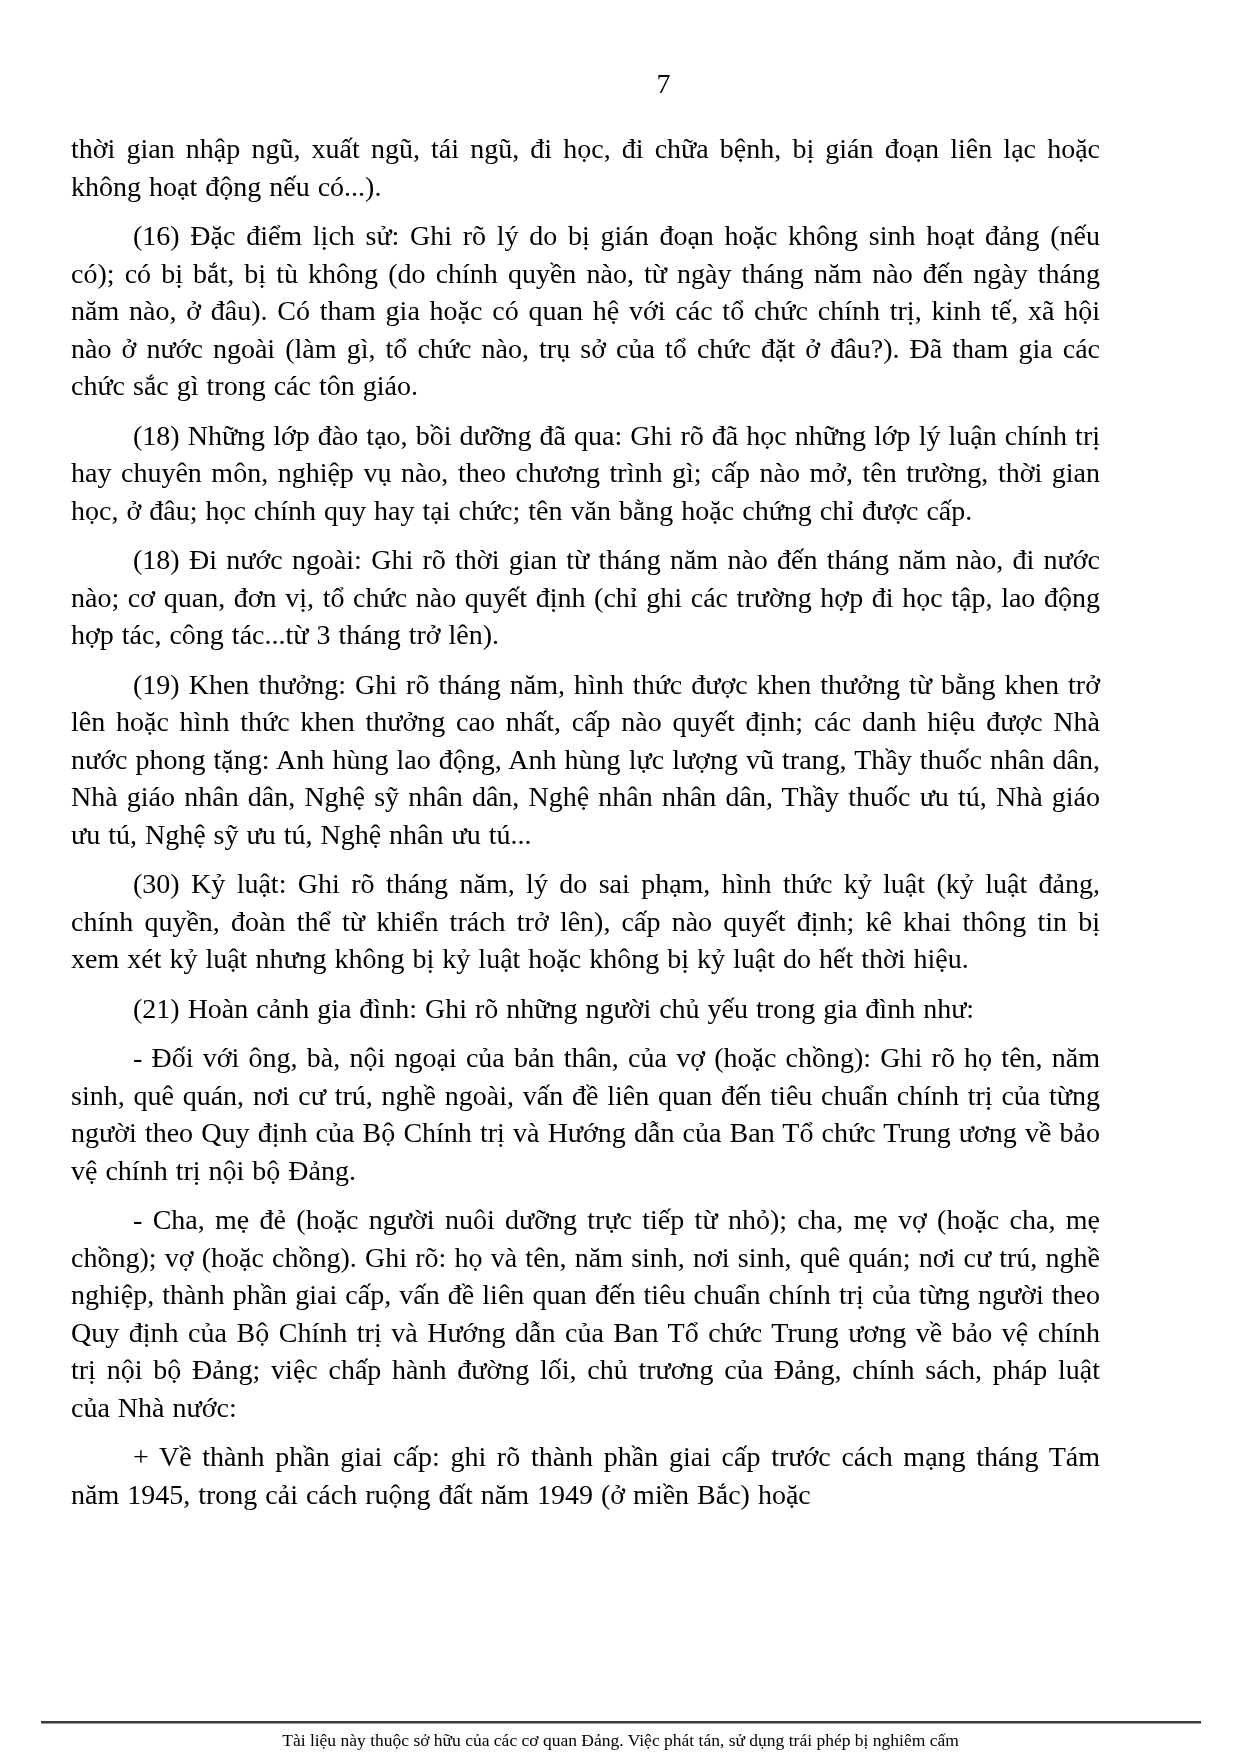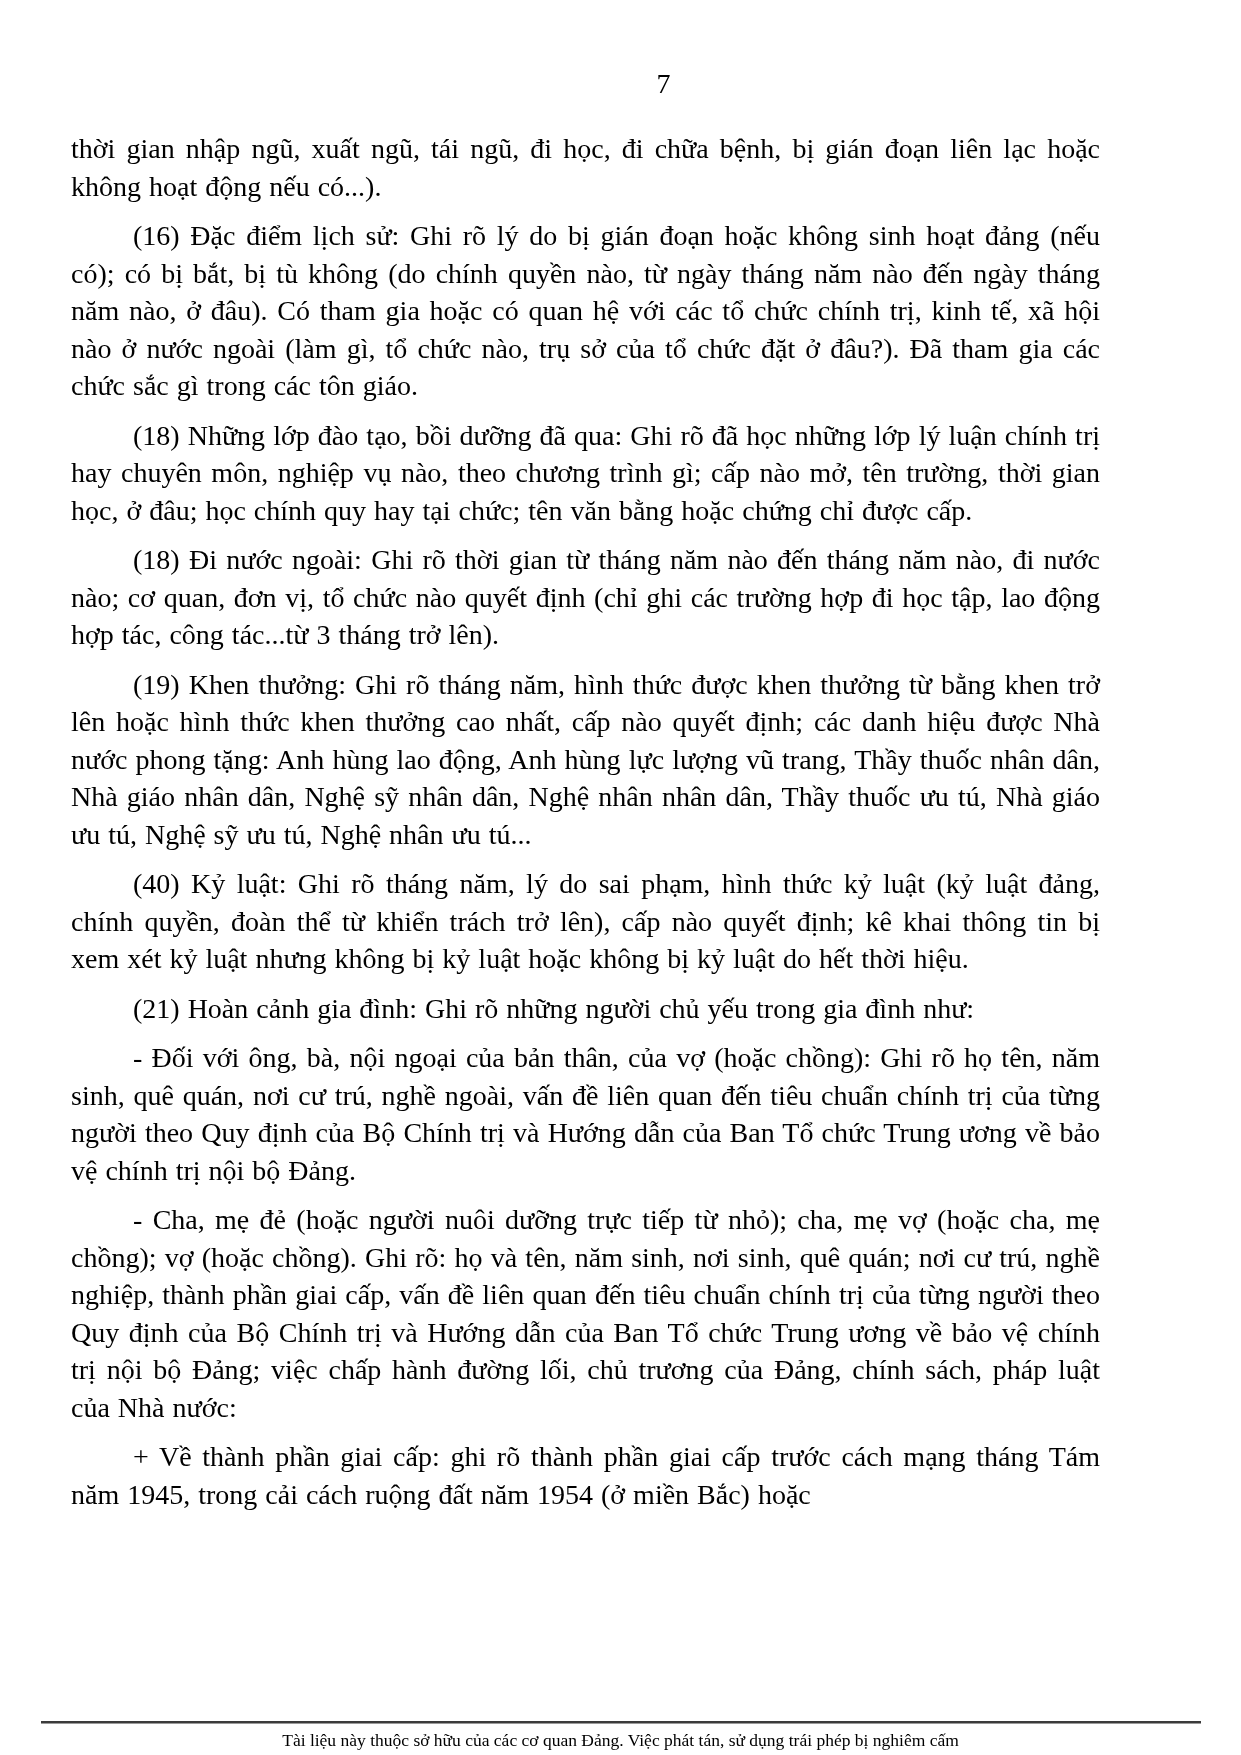--- a/index.html
+++ b/index.html
@@ -70,25 +70,25 @@
 <div class="page">
 
   <div class="page-number">7</div>
 
   <main class="doc-body">
     <p class="first">thời gian nhập ngũ, xuất ngũ, tái ngũ, đi học, đi chữa bệnh, bị gián đoạn liên lạc hoặc không hoạt động nếu có...).</p>
     <p>(16) Đặc điểm lịch sử: Ghi rõ lý do bị gián đoạn hoặc không sinh hoạt đảng (nếu có); có bị bắt, bị tù không (do chính quyền nào, từ ngày tháng năm nào đến ngày tháng năm nào, ở đâu). Có tham gia hoặc có quan hệ với các tổ chức chính trị, kinh tế, xã hội nào ở nước ngoài (làm gì, tổ chức nào, trụ sở của tổ chức đặt ở đâu?). Đã tham gia các chức sắc gì trong các tôn giáo.</p>
     <p>(18) Những lớp đào tạo, bồi dưỡng đã qua: Ghi rõ đã học những lớp lý luận chính trị hay chuyên môn, nghiệp vụ nào, theo chương trình gì; cấp nào mở, tên trường, thời gian học, ở đâu; học chính quy hay tại chức; tên văn bằng hoặc chứng chỉ được cấp.</p>
     <p>(18) Đi nước ngoài: Ghi rõ thời gian từ tháng năm nào đến tháng năm nào, đi nước nào; cơ quan, đơn vị, tổ chức nào quyết định (chỉ ghi các trường hợp đi học tập, lao động hợp tác, công tác...từ 3 tháng trở lên).</p>
     <p>(19) Khen thưởng: Ghi rõ tháng năm, hình thức được khen thưởng từ bằng khen trở lên hoặc hình thức khen thưởng cao nhất, cấp nào quyết định; các danh hiệu được Nhà nước phong tặng: Anh hùng lao động, Anh hùng lực lượng vũ trang, Thầy thuốc nhân dân, Nhà giáo nhân dân, Nghệ sỹ nhân dân, Nghệ nhân nhân dân, Thầy thuốc ưu tú, Nhà giáo ưu tú, Nghệ sỹ ưu tú, Nghệ nhân ưu tú...</p>
-    <p>(40) Kỷ luật: Ghi rõ tháng năm, lý do sai phạm, hình thức kỷ luật (kỷ luật đảng, chính quyền, đoàn thể từ khiển trách trở lên), cấp nào quyết định; kê khai thông tin bị xem xét kỷ luật nhưng không bị kỷ luật hoặc không bị kỷ luật do hết thời hiệu.</p>
+    <p>(30) Kỷ luật: Ghi rõ tháng năm, lý do sai phạm, hình thức kỷ luật (kỷ luật đảng, chính quyền, đoàn thể từ khiển trách trở lên), cấp nào quyết định; kê khai thông tin bị xem xét kỷ luật nhưng không bị kỷ luật hoặc không bị kỷ luật do hết thời hiệu.</p>
     <p>(21) Hoàn cảnh gia đình: Ghi rõ những người chủ yếu trong gia đình như:</p>
     <p>- Đối với ông, bà, nội ngoại của bản thân, của vợ (hoặc chồng): Ghi rõ họ tên, năm sinh, quê quán, nơi cư trú, nghề ngoài, vấn đề liên quan đến tiêu chuẩn chính trị của từng người theo Quy định của Bộ Chính trị và Hướng dẫn của Ban Tổ chức Trung ương về bảo vệ chính trị nội bộ Đảng.</p>
     <p>- Cha, mẹ đẻ (hoặc người nuôi dưỡng trực tiếp từ nhỏ); cha, mẹ vợ (hoặc cha, mẹ chồng); vợ (hoặc chồng). Ghi rõ: họ và tên, năm sinh, nơi sinh, quê quán; nơi cư trú, nghề nghiệp, thành phần giai cấp, vấn đề liên quan đến tiêu chuẩn chính trị của từng người theo Quy định của Bộ Chính trị và Hướng dẫn của Ban Tổ chức Trung ương về bảo vệ chính trị nội bộ Đảng; việc chấp hành đường lối, chủ trương của Đảng, chính sách, pháp luật của Nhà nước:</p>
-    <p>+ Về thành phần giai cấp: ghi rõ thành phần giai cấp trước cách mạng tháng Tám năm 1945, trong cải cách ruộng đất năm 1954 (ở miền Bắc) hoặc</p>
+    <p>+ Về thành phần giai cấp: ghi rõ thành phần giai cấp trước cách mạng tháng Tám năm 1945, trong cải cách ruộng đất năm 1949 (ở miền Bắc) hoặc</p>
   </main>
 
   <footer class="page-footer">
     <div class="footer-rule"></div>
     <div class="footer-text">Tài liệu này thuộc sở hữu của các cơ quan Đảng. Việc phát tán, sử dụng trái phép bị nghiêm cấm</div>
   </footer>
 
 </div>
 
 </body></html>

